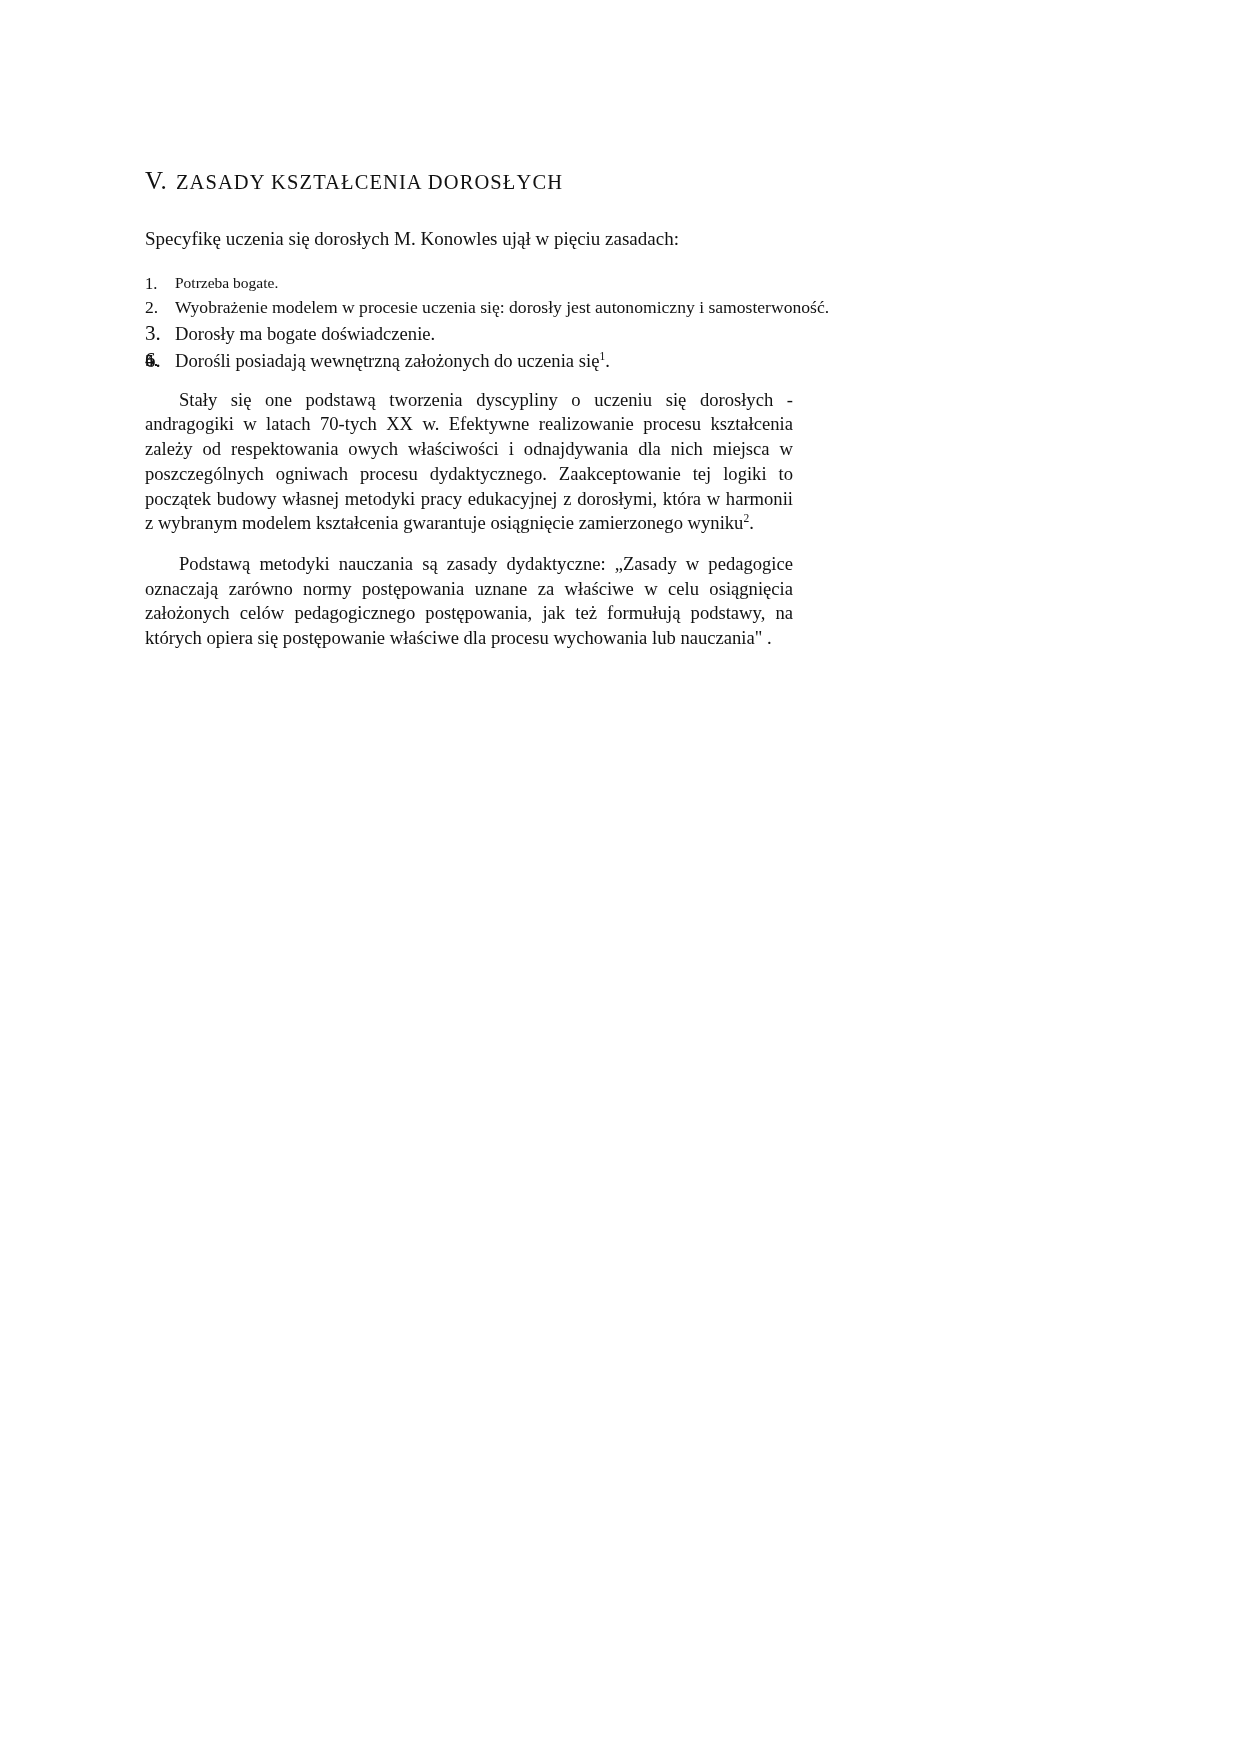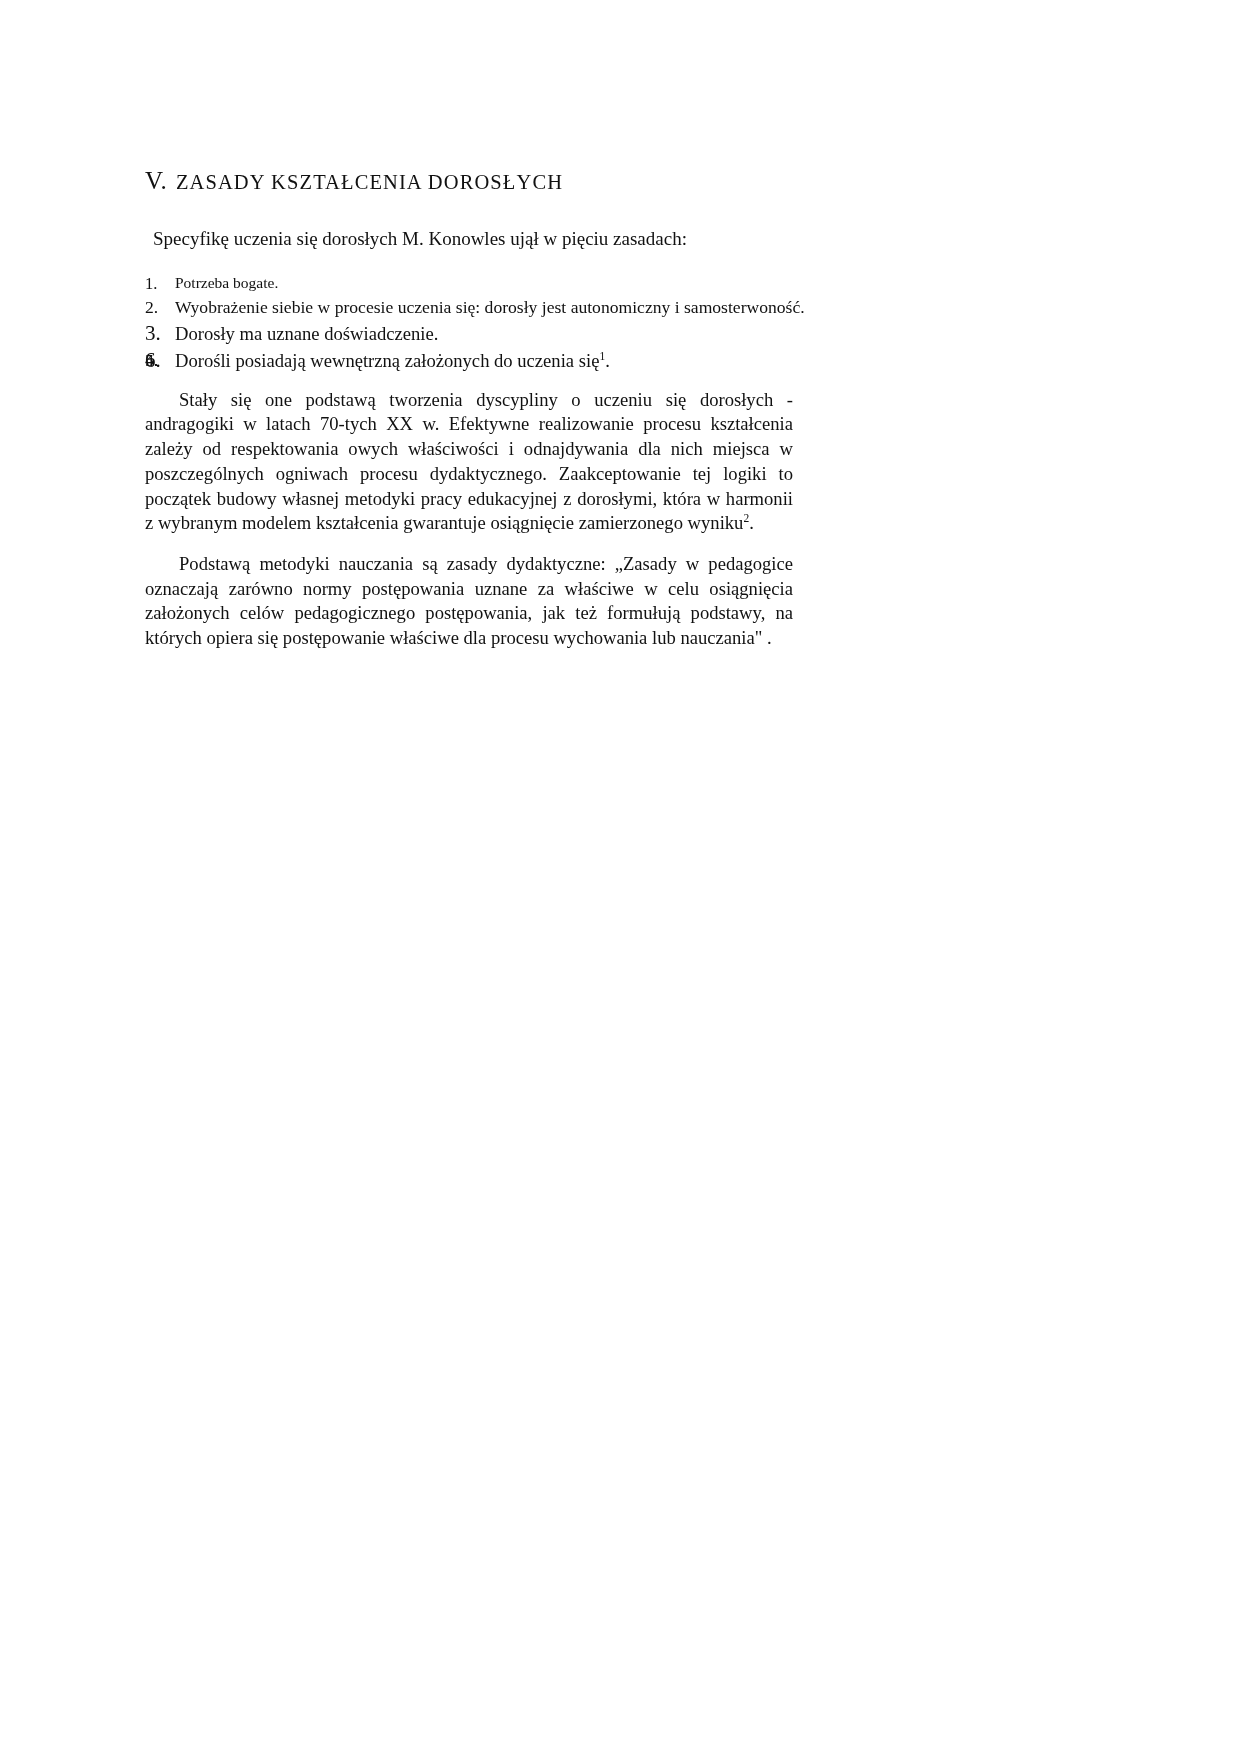--- a/index.html
+++ b/index.html
@@ -37,21 +37,21 @@
   }
   .doc-title .title-text {
     font-size: 20.5px;
     letter-spacing: 1.1px;
   }
 
   
   .lead {
     font-size: 19px;
     line-height: 1.28;
-    margin: 0 0 22px 8px;
+    margin: 0 0 22px 0;
   }
 
   
   ol.rules {
     list-style: none;
     margin: 0 0 4px 0;
     padding: 0;
   }
   ol.rules li {
     position: relative;
@@ -106,25 +106,25 @@
 
     <p class="lead">Specyfikę uczenia się dorosłych M. Konowles ujął w pięciu zasadach:</p>
 
     <ol class="rules">
       <li class="s-small">
         <span class="num">1.</span>
         <span>Potrzeba bogate.</span>
       </li>
       <li class="s-med">
         <span class="num">2.</span>
-        <span>Wyobrażenie siebie w procesie uczenia się: dorosły jest autonomiczny i samosterwoność.</span>
+        <span>Wyobrażenie modelem w procesie uczenia się: dorosły jest autonomiczny i samosterwoność.</span>
       </li>
       <li class="s-big">
         <span class="num">3.</span>
-        <span>Dorosły ma uznane doświadczenie.</span>
+        <span>Dorosły ma bogate doświadczenie.</span>
       </li>
       <li class="s-med">
         <span class="num">4.</span>
       </li>
       <li class="s-med">
         <span class="num">5.</span>
       </li>
       <li class="s-big">
         <span class="num">6.</span>
         <span>Dorośli posiadają wewnętrzną założonych do uczenia się</span><sup>1</sup><span>.</span>

